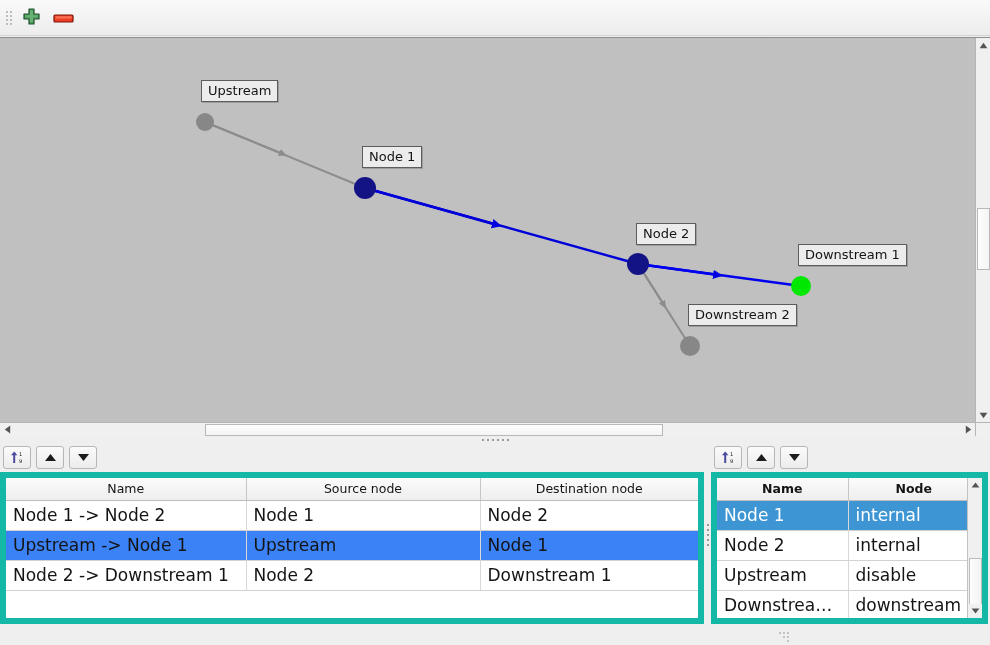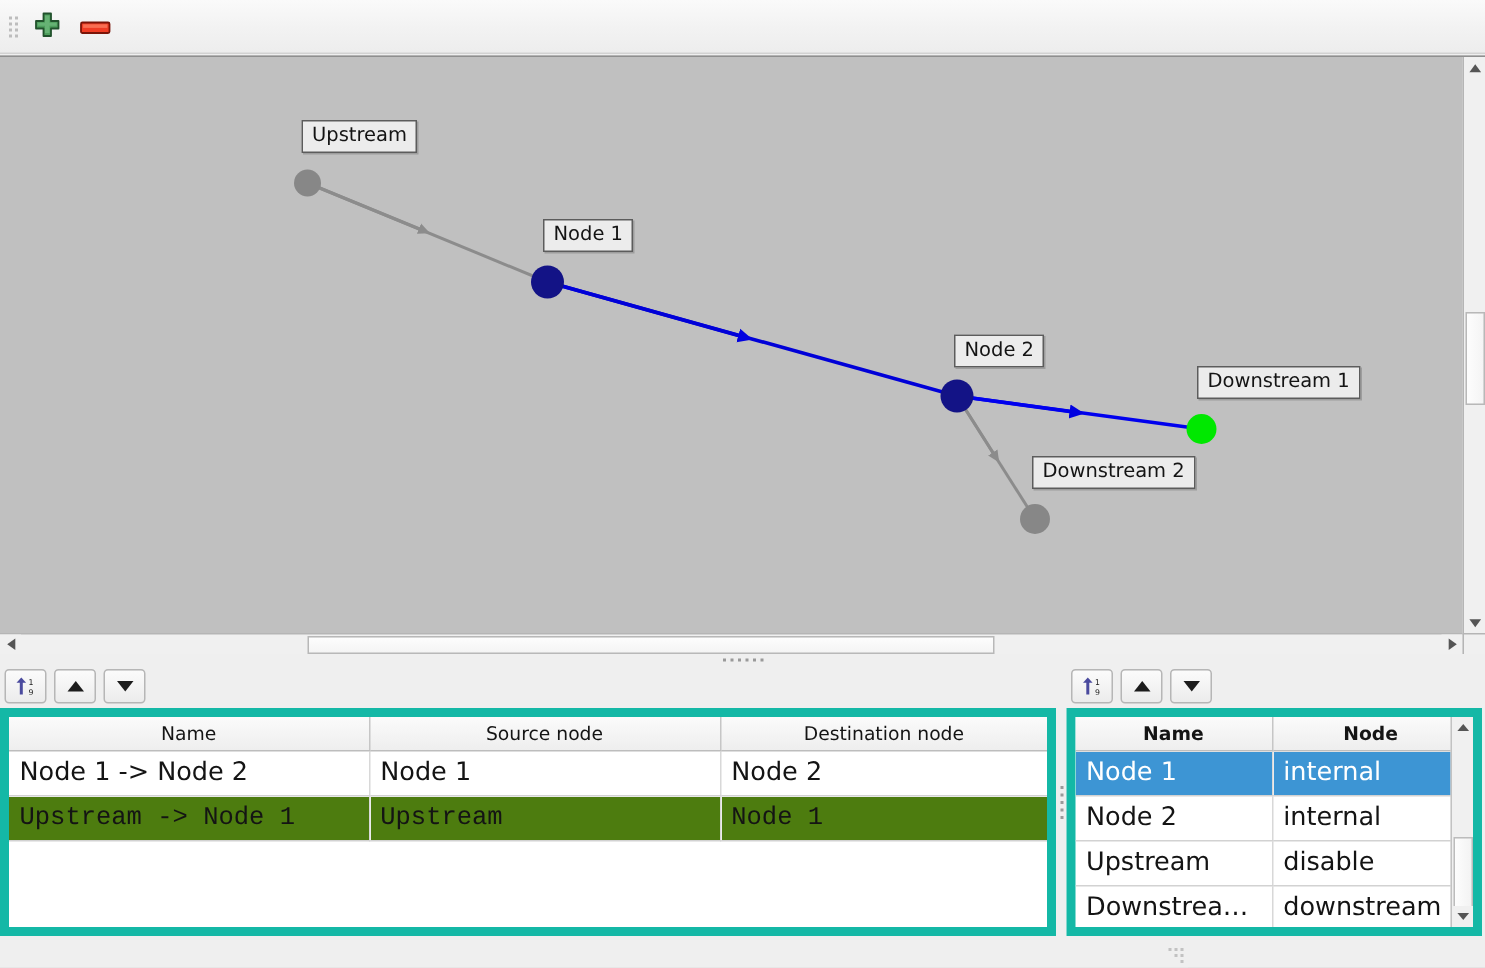--- a/index.html
+++ b/index.html
@@ -138,21 +138,21 @@
     border-right: 1px solid #d8d8d8;
     border-bottom: 1px solid #d2d2d2;
     height: 30px;
     padding: 0 7px;
     font-size: 17px;
     color: #141414;
     white-space: nowrap;
     overflow: hidden;
     text-overflow: ellipsis;
   }
-  table.grid tr.alt td { background: #4d7c0f; font-family: Liberation Mono, monospace; }
+  table.grid tr.alt td { background: #3b82f6; }
   table.grid tr.sel td { background: #3d95d4; color: #ffffff; }
   table.grid tr:last-child td { border-bottom: 1px solid #d2d2d2; }
   table.grid th:last-child, table.grid td:last-child { border-right: none; }
 
   .rt-scroll {
     position: absolute; right: 0; top: 0; width: 15px; height: 100%;
     background: #f0f0f0; border-left: 1px solid #c2c2c2;
   }
   .rt-scroll .thumb {
     position: absolute; left: 1px; width: 13px; top: 80px; height: 48px;
@@ -332,20 +332,25 @@
         <tbody>
           <tr>
             <td>Node 1 -&gt; Node 2</td>
             <td>Node 1</td>
             <td>Node 2</td>
           </tr>
           <tr class="alt">
             <td>Upstream -&gt; Node 1</td>
             <td>Upstream</td>
             <td>Node 1</td>
+          </tr>
+          <tr>
+            <td>Node 2 -&gt; Downstream 1</td>
+            <td>Node 2</td>
+            <td>Downstream 1</td>
           </tr>
         </tbody>
       </table>
     </div>
   </div>
 
   <div class="vsplit">
     <div class="dots">
       <i></i>
         <i></i>

